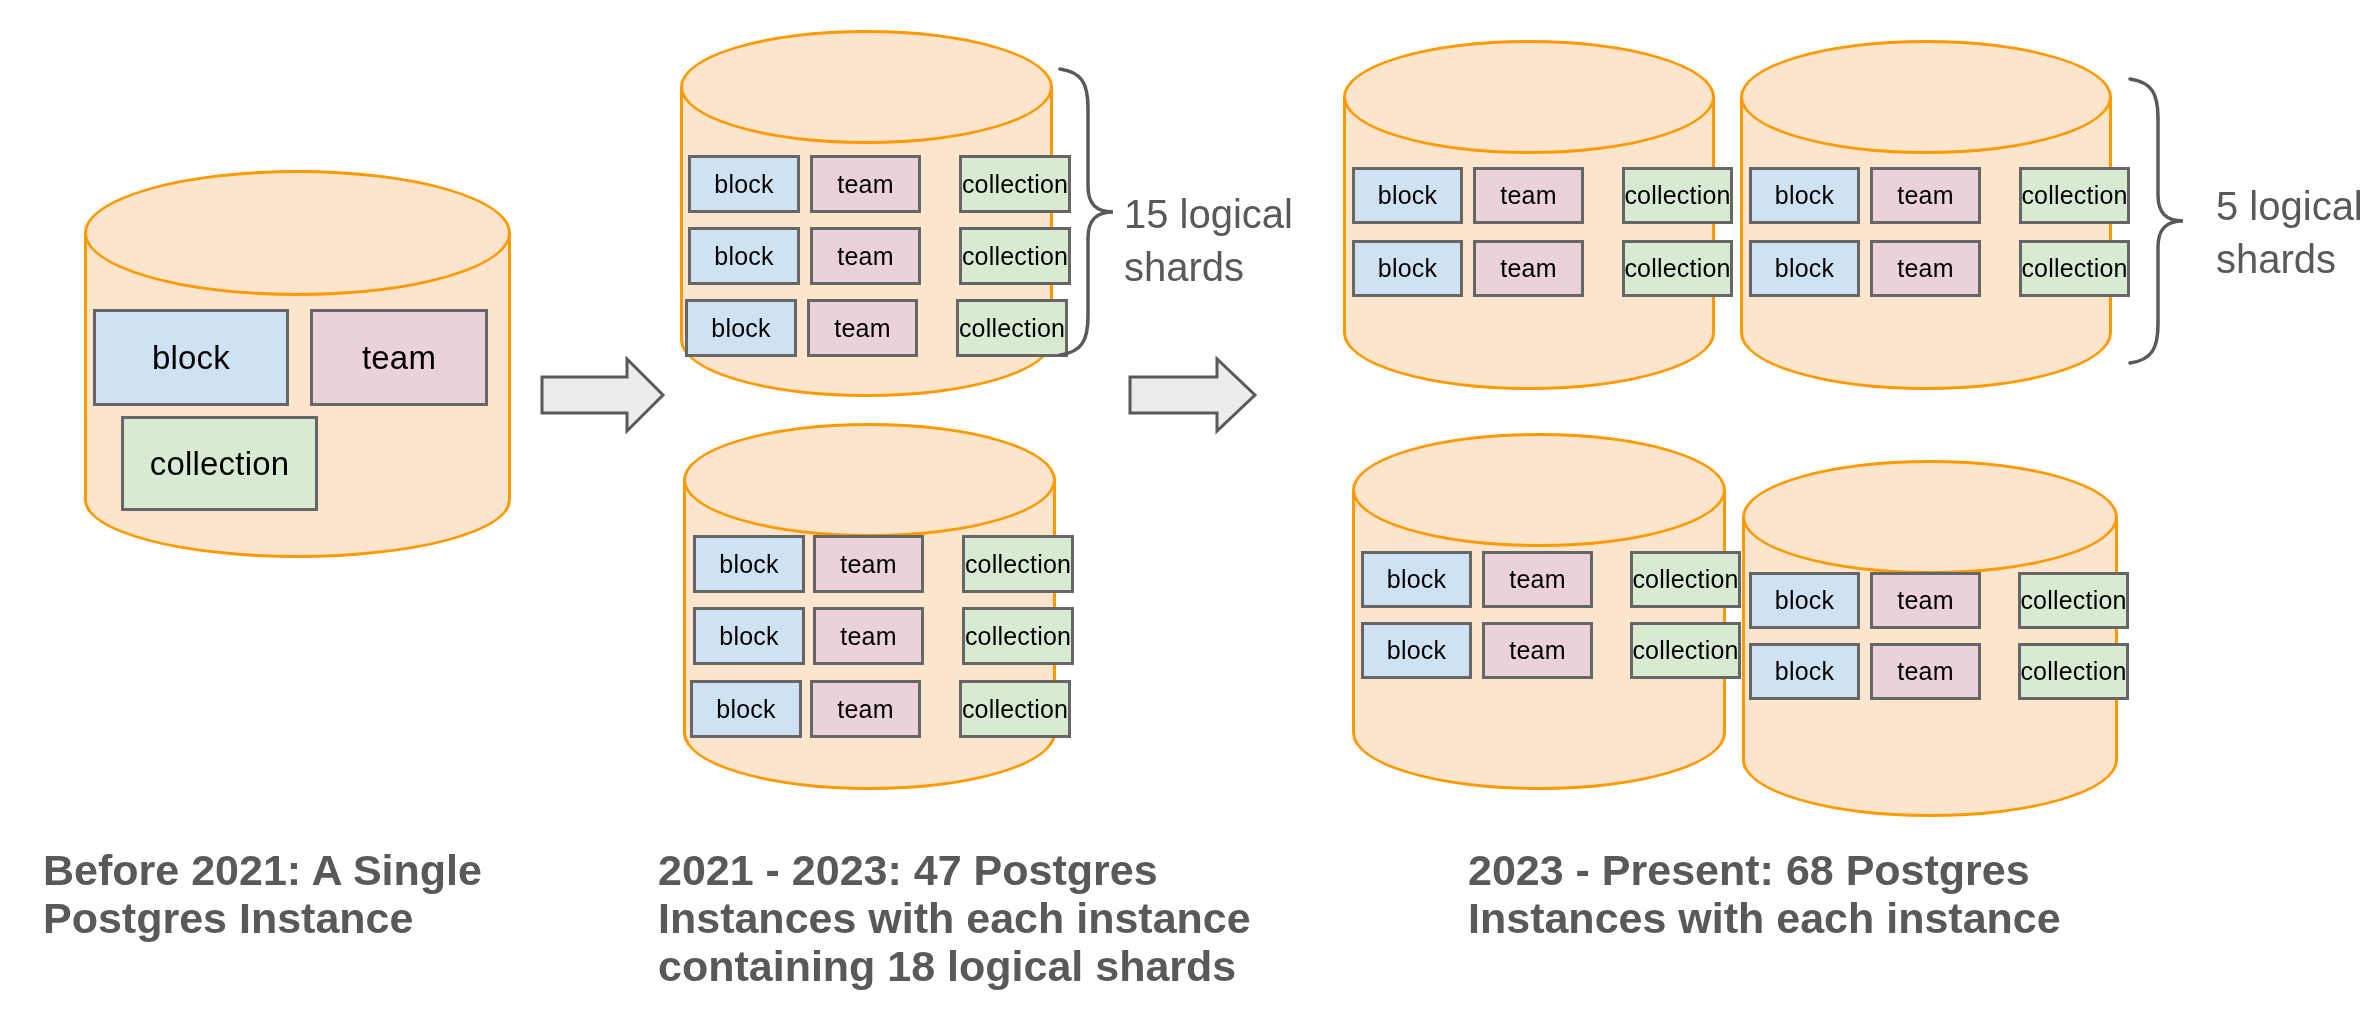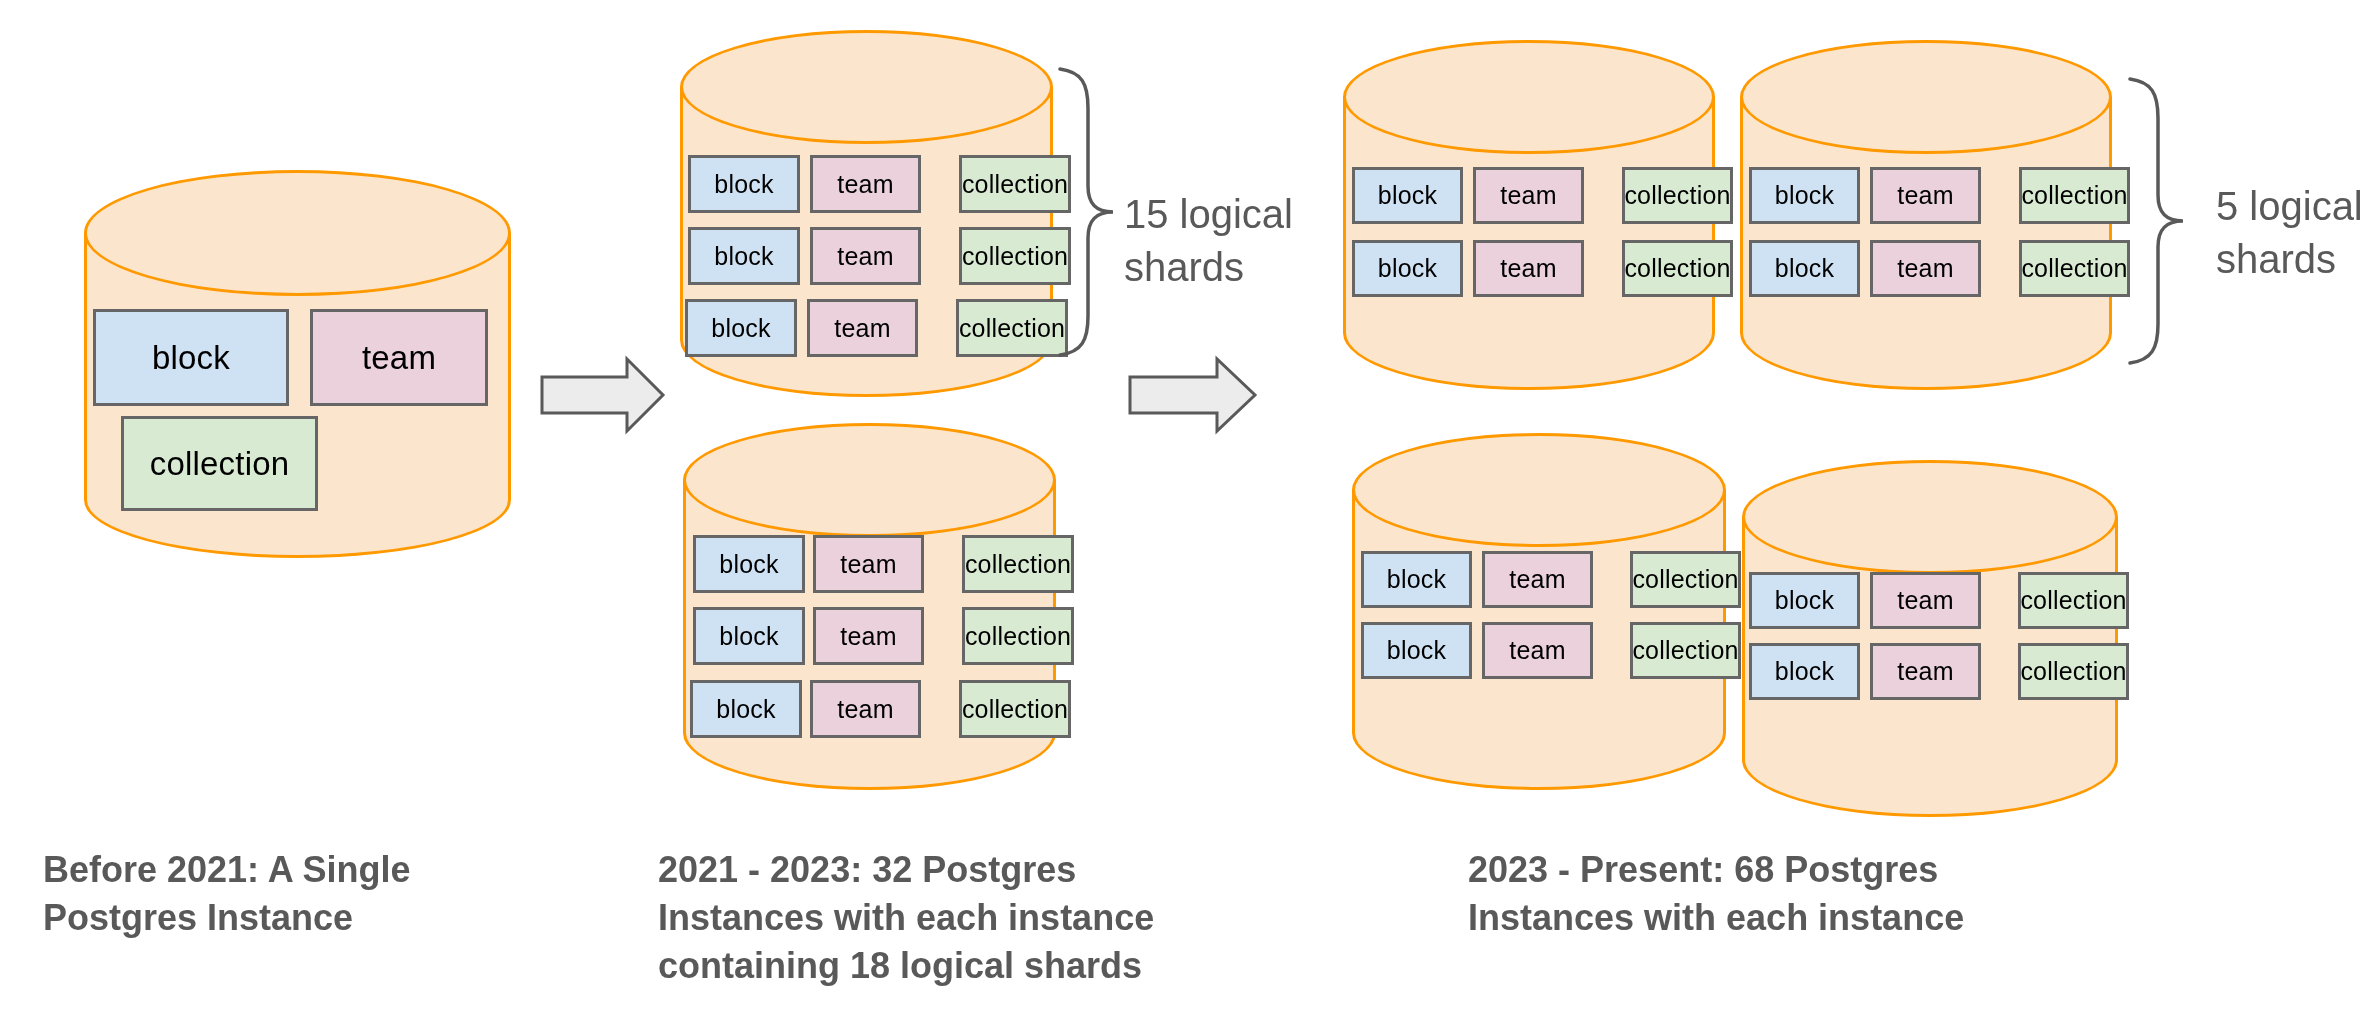--- a/index.html
+++ b/index.html
@@ -19,21 +19,21 @@
   
   .tbox{position:absolute;box-sizing:border-box;border:3px solid var(--box-border);
     display:flex;align-items:center;justify-content:center;
     font-size:25px;color:var(--box-text);letter-spacing:0.2px;}
   .tbox.lg{font-size:33px;}
   .tbox.blue{background:var(--block-fill);}
   .tbox.pink{background:var(--team-fill);}
   .tbox.green{background:var(--collection-fill);margin-left:28px;}
 
   
-  .caption{position:absolute;font-weight:bold;font-size:36px;line-height:48px;
+  .caption{position:absolute;font-weight:bold;font-size:43px;line-height:48px;
     color:var(--text-gray);white-space:nowrap;}
   .shard-label{position:absolute;font-size:40px;line-height:53px;
     color:var(--text-gray);white-space:nowrap;margin-top:28px;}
 
   .shape{position:absolute;}
   svg{display:block;overflow:visible;}
 </style>
 </head>
 <body>
 
@@ -90,21 +90,21 @@
     <div class="tbox green" style="left:251px;top:112px;width:112px;height:58px;">collection</div>
     <div class="tbox blue" style="left:10px;top:184px;width:112px;height:58px;">block</div>
     <div class="tbox pink" style="left:130px;top:184px;width:111px;height:58px;">team</div>
     <div class="tbox green" style="left:251px;top:184px;width:112px;height:58px;">collection</div>
     <div class="tbox blue" style="left:7px;top:257px;width:112px;height:58px;">block</div>
     <div class="tbox pink" style="left:127px;top:257px;width:111px;height:58px;">team</div>
     <div class="tbox green" style="left:248px;top:257px;width:112px;height:58px;">collection</div>
   </div>
 
   <div class="caption" style="left:658px;top:846px;">
-    <div>2021 - 2023: 32 Postgres</div>
+    <div>2021 - 2023: 47 Postgres</div>
     <div>Instances with each instance</div>
     <div>containing 18 logical shards</div>
   </div>
 
   <div class="shape" style="left:1128px;top:356px;">
     <svg width="130" height="78" viewBox="0 0 130 78">
       <polygon points="2,21 89,21 89,3 127,39 89,75 89,57 2,57" fill="var(--arrow-fill)" stroke="var(--arrow-border)" stroke-width="3"></polygon>
     </svg>
   </div>
 

